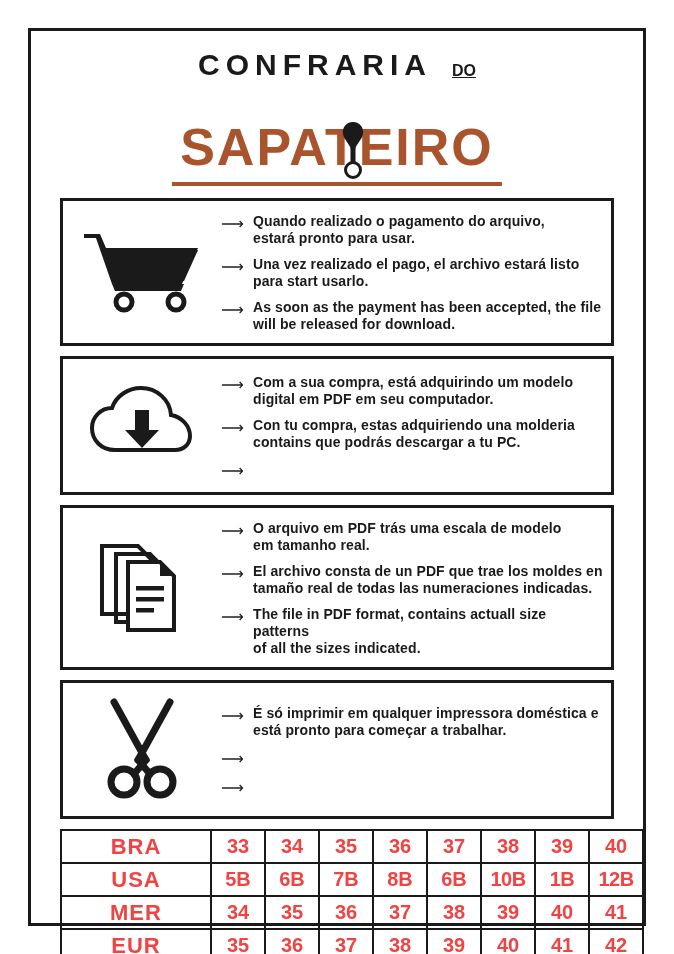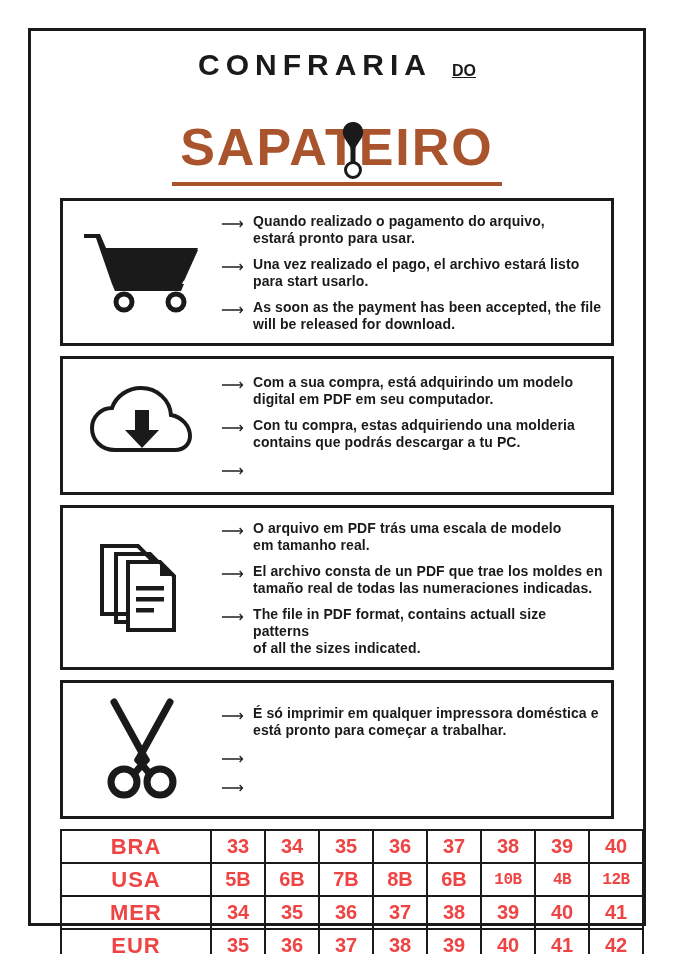--- a/index.html
+++ b/index.html
@@ -146,21 +146,21 @@
   }
   .size-table td.rowlabel {
     width: 150px;
     font-size: 22px;
     letter-spacing: 1px;
   }
   .size-table td.cell {
     width: 54px;
     font-size: 20px;
   }
-  .size-table td.cell.narrow { font-size: 16px; letter-spacing: -0.5px; font-family: Liberation Mono, monospace; }
+  .size-table td.cell.narrow { font-size: 20px; letter-spacing: -0.5px; }
 </style>
 </head>
 <body>
 
 <div class="page">
   <div class="frame"></div>
 
   <div class="inner">
 
     <div class="logo">
@@ -308,21 +308,21 @@
           <td class="cell">40</td>
         </tr>
         <tr>
           <td class="rowlabel">USA</td>
           <td class="cell">5B</td>
           <td class="cell">6B</td>
           <td class="cell">7B</td>
           <td class="cell">8B</td>
           <td class="cell">6B</td>
           <td class="cell narrow">10B</td>
-          <td class="cell narrow">4B</td>
+          <td class="cell narrow">1B</td>
           <td class="cell narrow">12B</td>
         </tr>
         <tr>
           <td class="rowlabel">MER</td>
           <td class="cell">34</td>
           <td class="cell">35</td>
           <td class="cell">36</td>
           <td class="cell">37</td>
           <td class="cell">38</td>
           <td class="cell">39</td>

